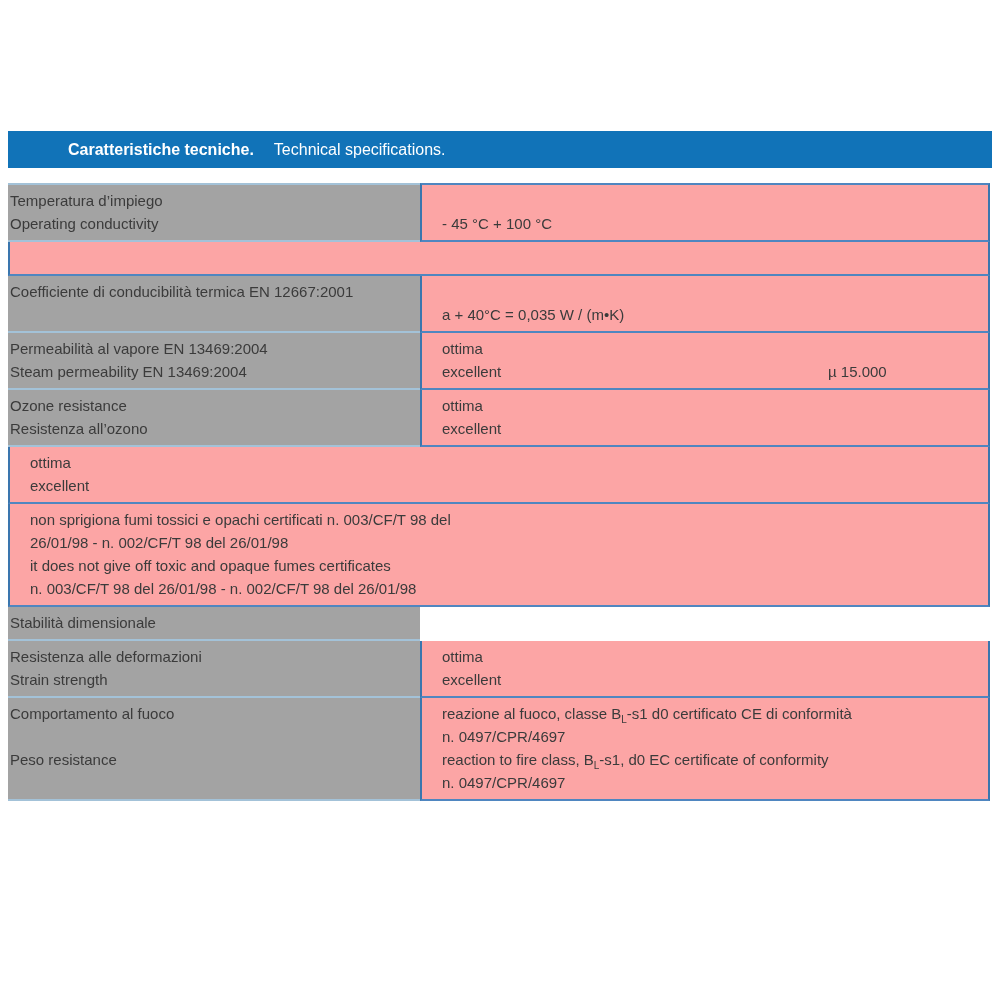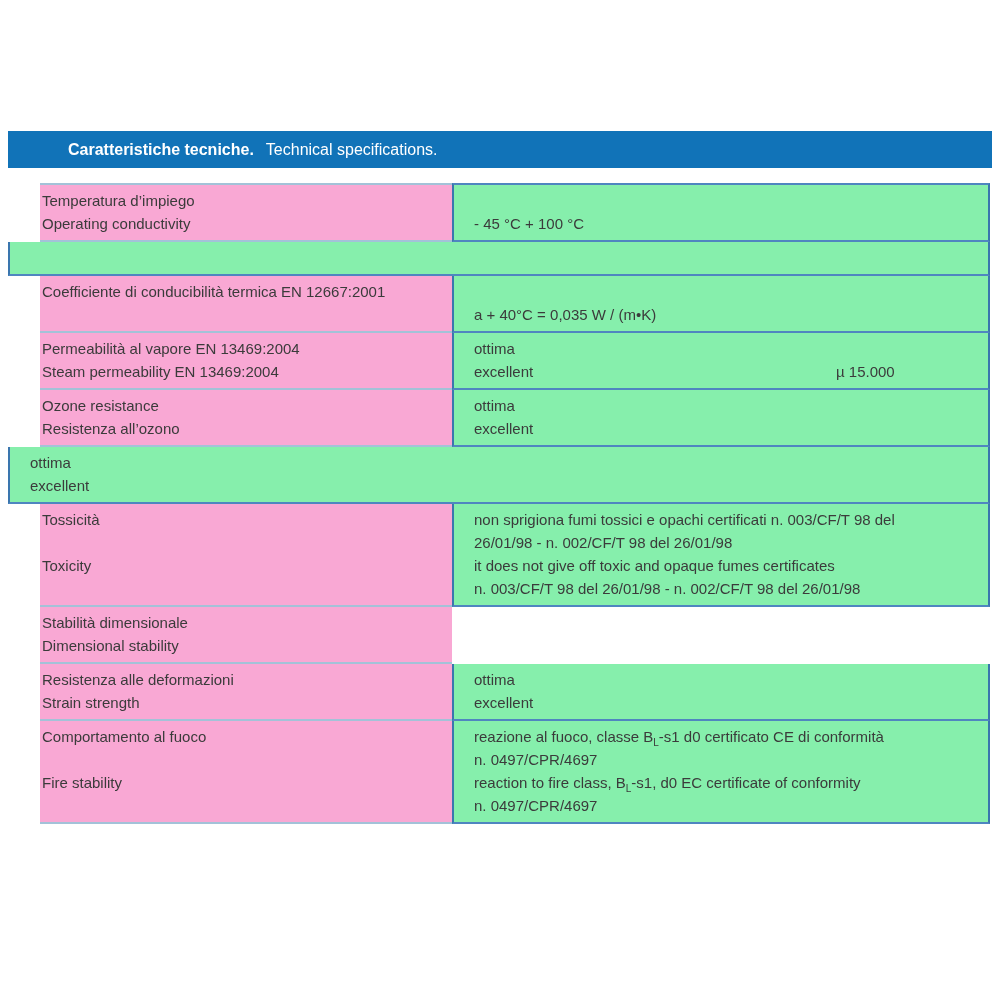--- a/index.html
+++ b/index.html
@@ -6,44 +6,43 @@
   html,body { background:#ffffff; }
   .page {
     position:relative; width:1000px; height:1000px; background:#ffffff;
     font-family:"Liberation Sans", sans-serif; color:#3b3b3b; overflow:hidden;
   }
   .header-bar {
     position:absolute; left:8px; top:131px; width:984px; height:37px;
     background:#1173b8; color:#ffffff; display:flex; align-items:center;
     padding-left:60px; font-size:16px;
   }
-  .header-bar .title-it { font-weight:bold; margin-right:12px; }
+  .header-bar .title-it { font-weight:bold; margin-right:20px; }
   .spec-table {
     position:absolute; left:8px; top:183px; width:982px;
     font-size:15px;
   }
   .row { display:flex; }
   .cell { border-bottom:2px solid; }
   .cell-label {
-    width:412px; background:#f9a8d4; padding:4px 8px 5px 2px;
+    width:412px; background:#a3a3a3; padding:4px 8px 5px 2px;
     border-bottom-color:#a3c2d8;
-    margin-left:32px;
   }
   .row:first-child .cell-label { border-top:2px solid #a3c2d8; }
   .cell-value {
-    flex:1; background:#86efac; padding:4px 10px 5px 20px;
+    flex:1; background:#fca5a5; padding:4px 10px 5px 20px;
     border-bottom-color:#4f86c0;
     border-left:2px solid #3a76ae; border-right:2px solid #3a76ae;
     position:relative;
   }
   .row:first-child .cell-value { border-top:2px solid #4f86c0; }
   .line { min-height:23px; line-height:23px; white-space:nowrap; }
   sub { font-size:10px; line-height:0; }
   .value-extra {
-    position:absolute; top:27px; left:382px; line-height:23px;
+    position:absolute; top:27px; left:406px; line-height:23px;
     white-space:nowrap;
   }
 </style>
 </head>
 <body>
 
 <div class="page">
 
   <div class="header-bar">
     <span class="title-it">Caratteristiche tecniche.</span>
@@ -96,54 +95,47 @@
           <div class="line">excellent</div>
         </div>
       </div>
       <div class="row">
         <div class="cell cell-value">
           <div class="line">ottima</div>
           <div class="line">excellent</div>
         </div>
       </div>
       <div class="row">
-        <div class="cell cell-label">
-          <div class="line">Tossicità</div>
-          <div class="line">&nbsp;</div>
-          <div class="line">Toxicity</div>
-          <div class="line">&nbsp;</div>
-        </div>
         <div class="cell cell-value">
           <div class="line">non sprigiona fumi tossici e opachi certificati n. 003/CF/T 98 del</div>
           <div class="line">26/01/98 - n. 002/CF/T 98 del 26/01/98</div>
           <div class="line">it does not give off toxic and opaque fumes certificates</div>
           <div class="line">n. 003/CF/T 98 del 26/01/98 - n. 002/CF/T 98 del 26/01/98</div>
         </div>
       </div>
       <div class="row">
         <div class="cell cell-label">
           <div class="line">Stabilità dimensionale</div>
-          <div class="line">Dimensional stability</div>
         </div>
       </div>
       <div class="row">
         <div class="cell cell-label">
           <div class="line">Resistenza alle deformazioni</div>
           <div class="line">Strain strength</div>
         </div>
         <div class="cell cell-value">
           <div class="line">ottima</div>
           <div class="line">excellent</div>
         </div>
       </div>
       <div class="row">
         <div class="cell cell-label">
           <div class="line">Comportamento al fuoco</div>
           <div class="line">&nbsp;</div>
-          <div class="line">Fire stability</div>
+          <div class="line">Peso resistance</div>
           <div class="line">&nbsp;</div>
         </div>
         <div class="cell cell-value">
           <div class="line">reazione al fuoco, classe B<sub>L</sub>-s1 d0 certificato CE di conformità</div>
           <div class="line">n. 0497/CPR/4697</div>
           <div class="line">reaction to fire class, B<sub>L</sub>-s1, d0 EC certificate of conformity</div>
           <div class="line">n. 0497/CPR/4697</div>
         </div>
       </div>
     </div>

